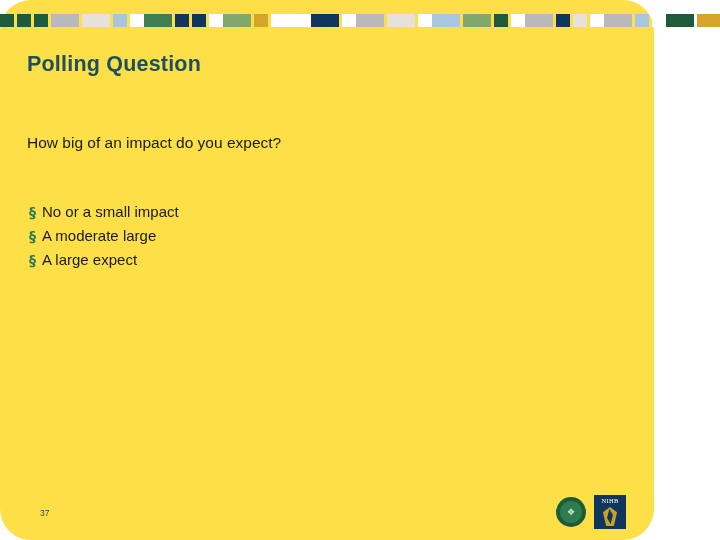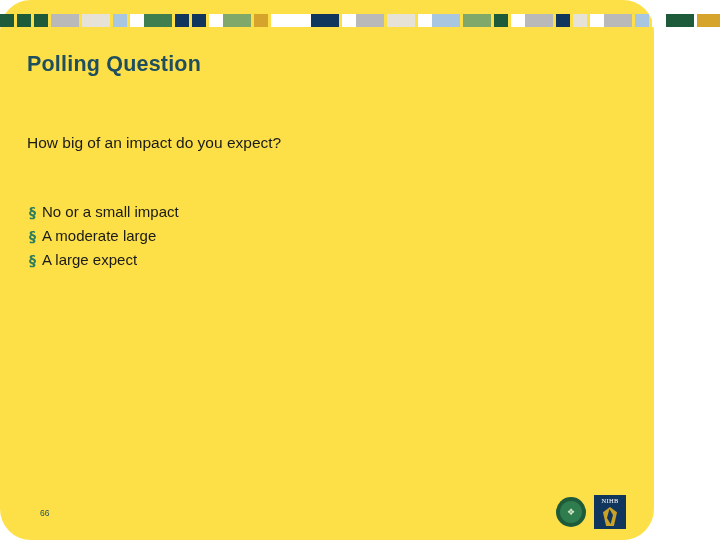--- a/index.html
+++ b/index.html
@@ -214,21 +214,21 @@
     <div class="bullet">
       <span class="marker">§</span>
       <span class="btext">A moderate large</span>
     </div>
     <div class="bullet">
       <span class="marker">§</span>
       <span class="btext">A large expect</span>
     </div>
   </div>
 
-  <div class="slidenum">66</div>
+  <div class="slidenum">37</div>
 
   <div class="logos">
     <div class="logo-seal">
       <div class="inner"></div>
       <div class="glyph">❖</div>
     </div>
     <div class="logo-nihb">
       <div class="ltext">NIHB</div>
       <div class="fig"></div>
       <div class="fig2"></div>

